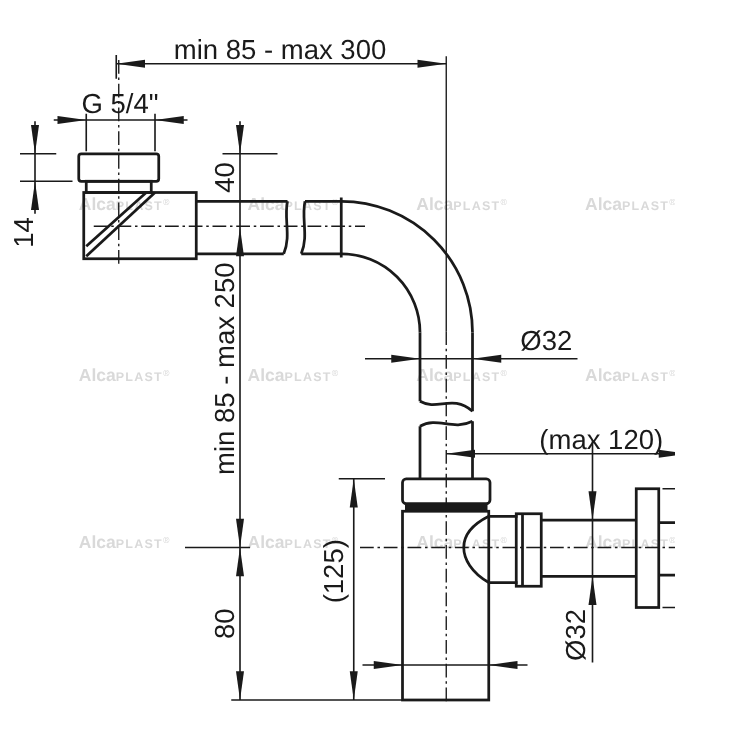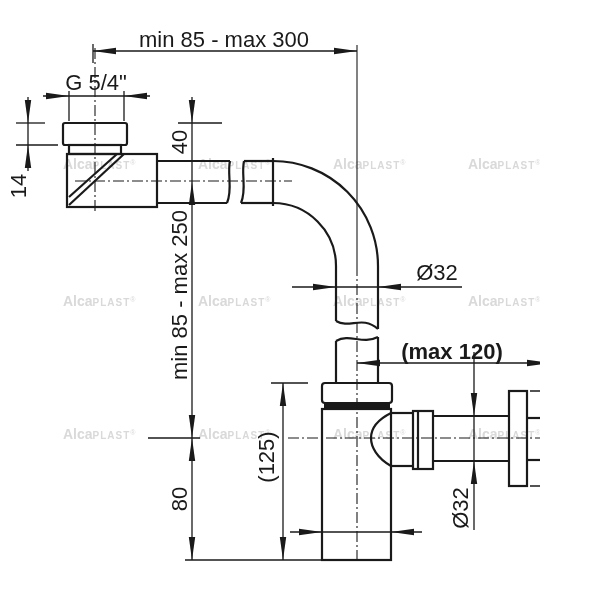--- a/index.html
+++ b/index.html
@@ -161,21 +161,21 @@
   <div class="dim-label rot" style="left:-3px;top:173px;width:44px;height:26px;">14</div>
 
   <div class="dim-label rot" style="left:158px;top:129px;width:44px;height:26px;">40</div>
 
   <div class="dim-label rot" style="left:85px;top:282px;width:190px;height:26px;">min 85 - max 250</div>
 
   <div class="dim-label rot" style="left:232px;top:444px;width:70px;height:26px;">(125)</div>
 
   <div class="dim-label rot" style="left:158px;top:486px;width:44px;height:26px;">80</div>
 
-  <div class="dim-label" style="left:382px;top:339px;width:140px;height:26px;font-weight:bold;">(max 120)</div>
+  <div class="dim-label" style="left:411px;top:339px;width:140px;height:26px;">(max 120)</div>
 
   <div class="dim-label" style="left:407px;top:260px;width:60px;height:26px;">Ø32</div>
 
   <div class="dim-label rot" style="left:433px;top:495px;width:56px;height:26px;">Ø32</div>
 
   <div class="dim-label rot" style="left:547px;top:425px;width:56px;height:26px;">Ø70</div>
 
 
 <div class="wm" style="left: 63px; top: 155px;"><span class="wm-b">Alca</span><span class="wm-s">PLAST</span><span class="wm-r">®</span></div>
     <div class="wm" style="left: 198px; top: 155px;"><span class="wm-b">Alca</span><span class="wm-s">PLAST</span><span class="wm-r">®</span></div>

